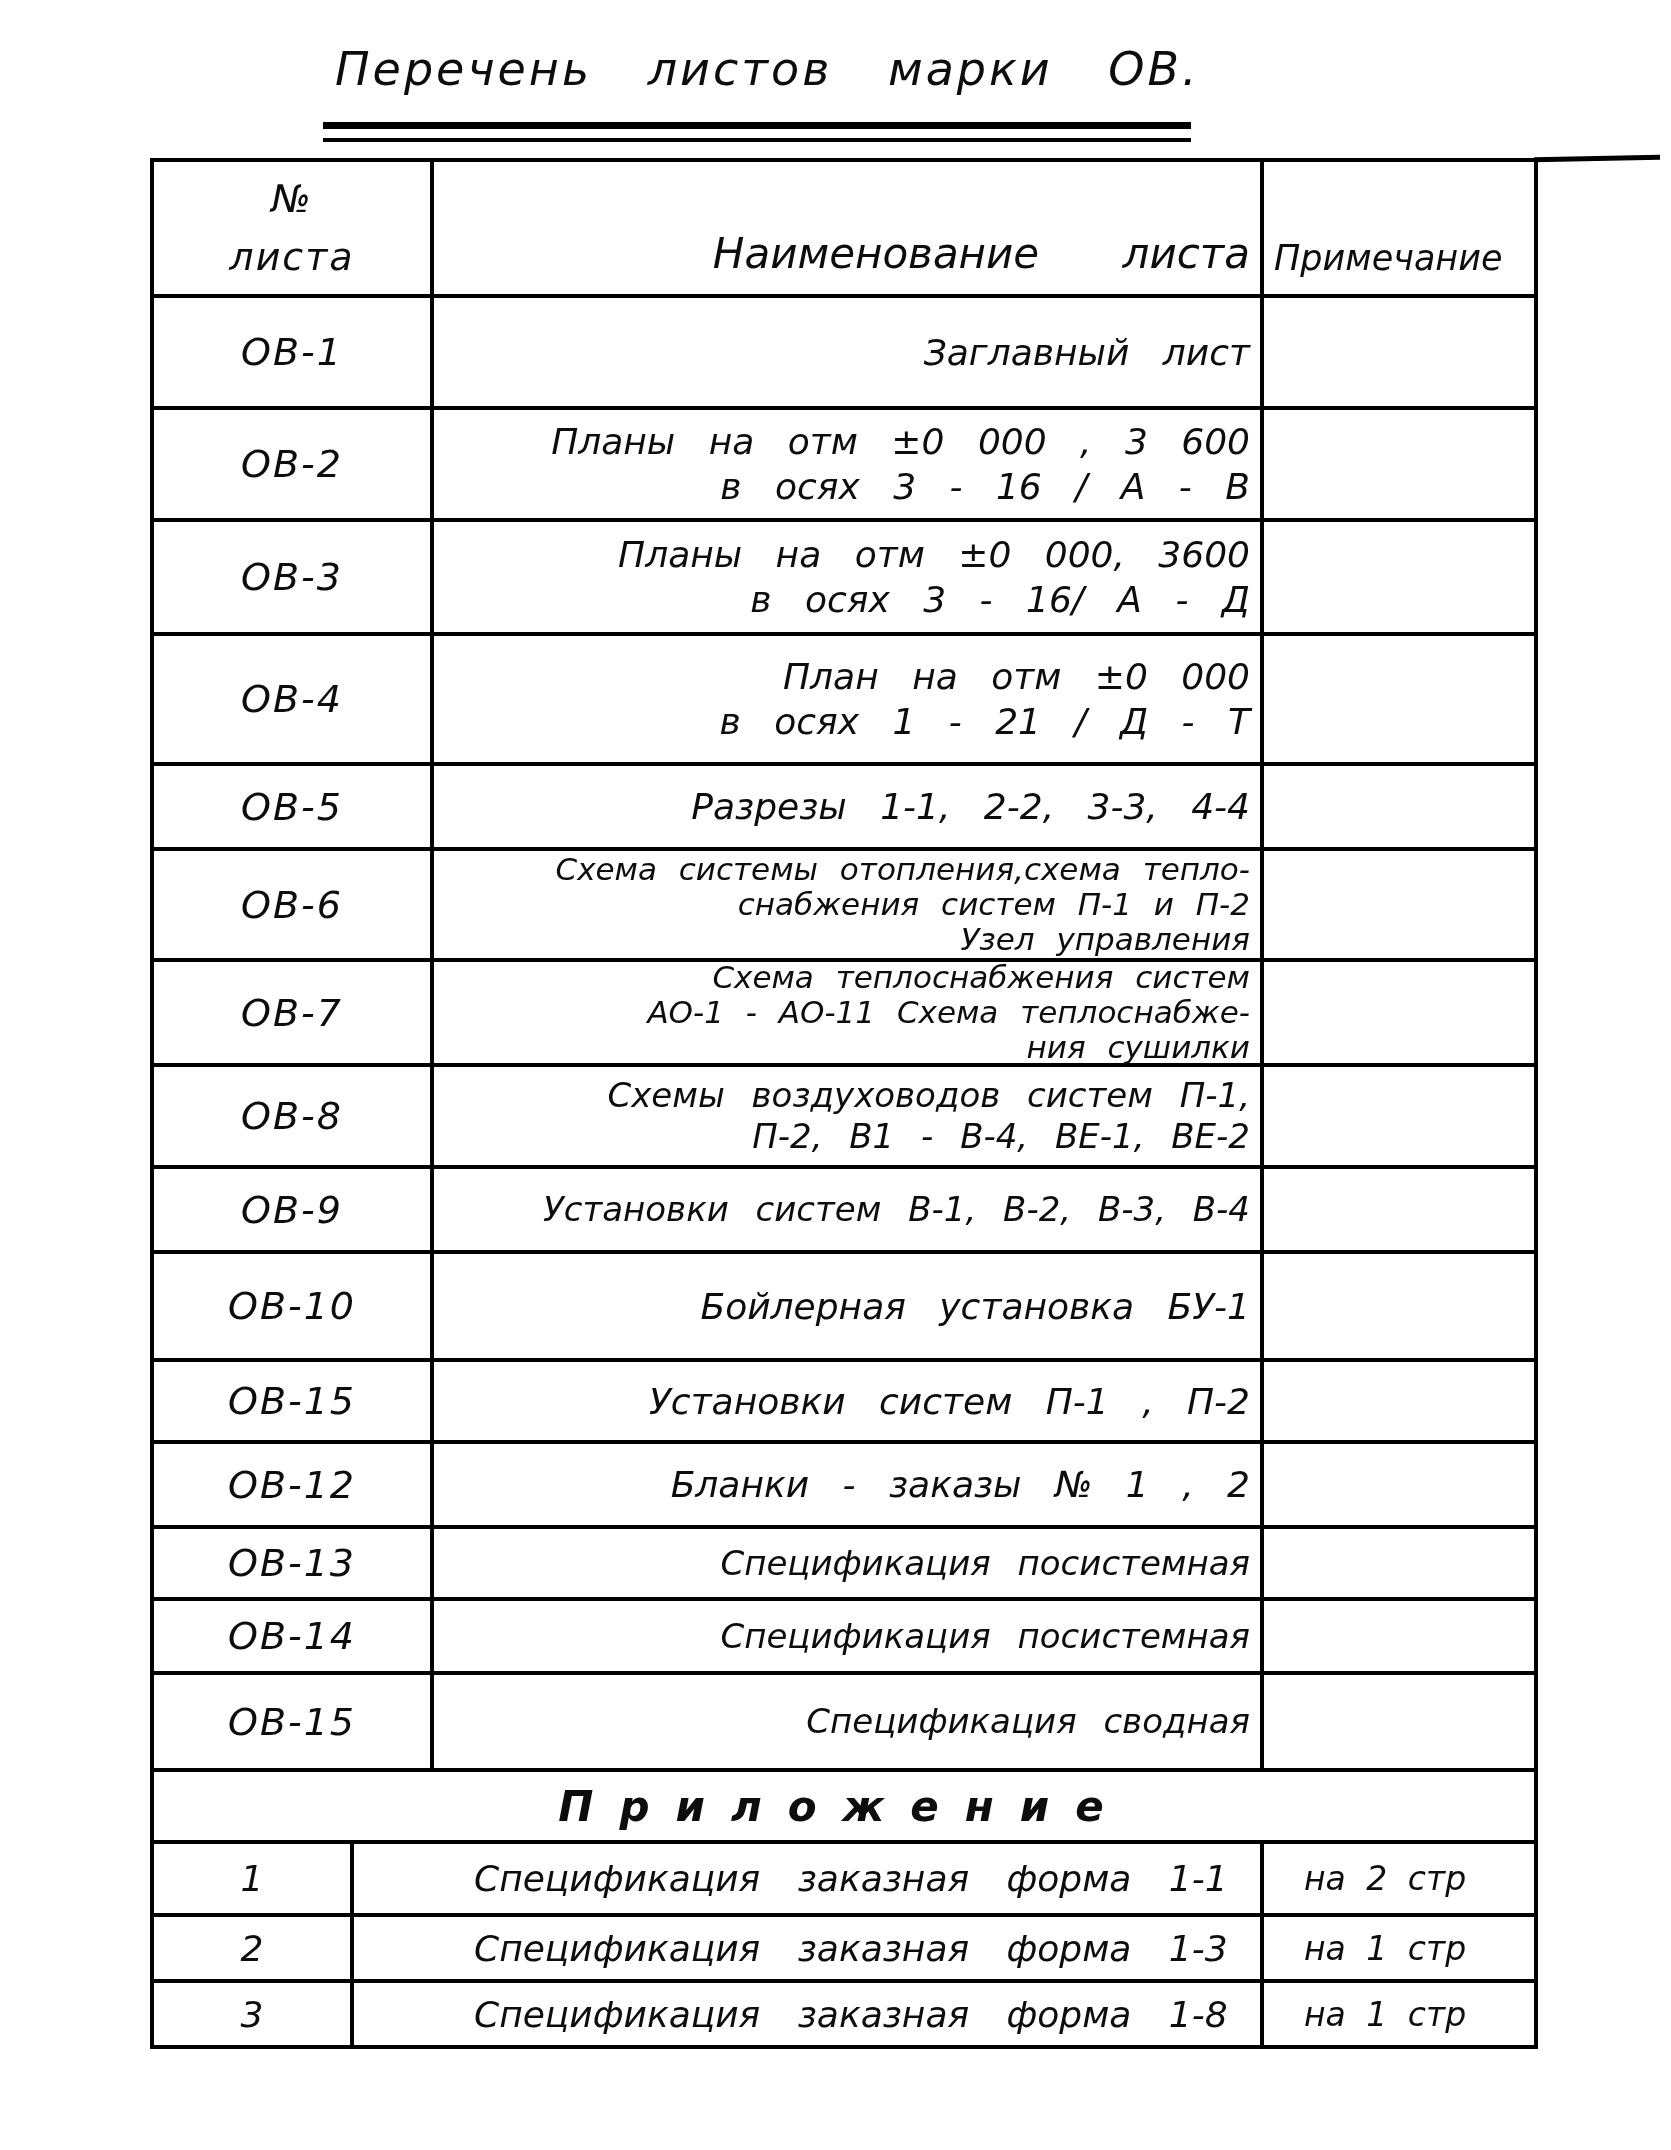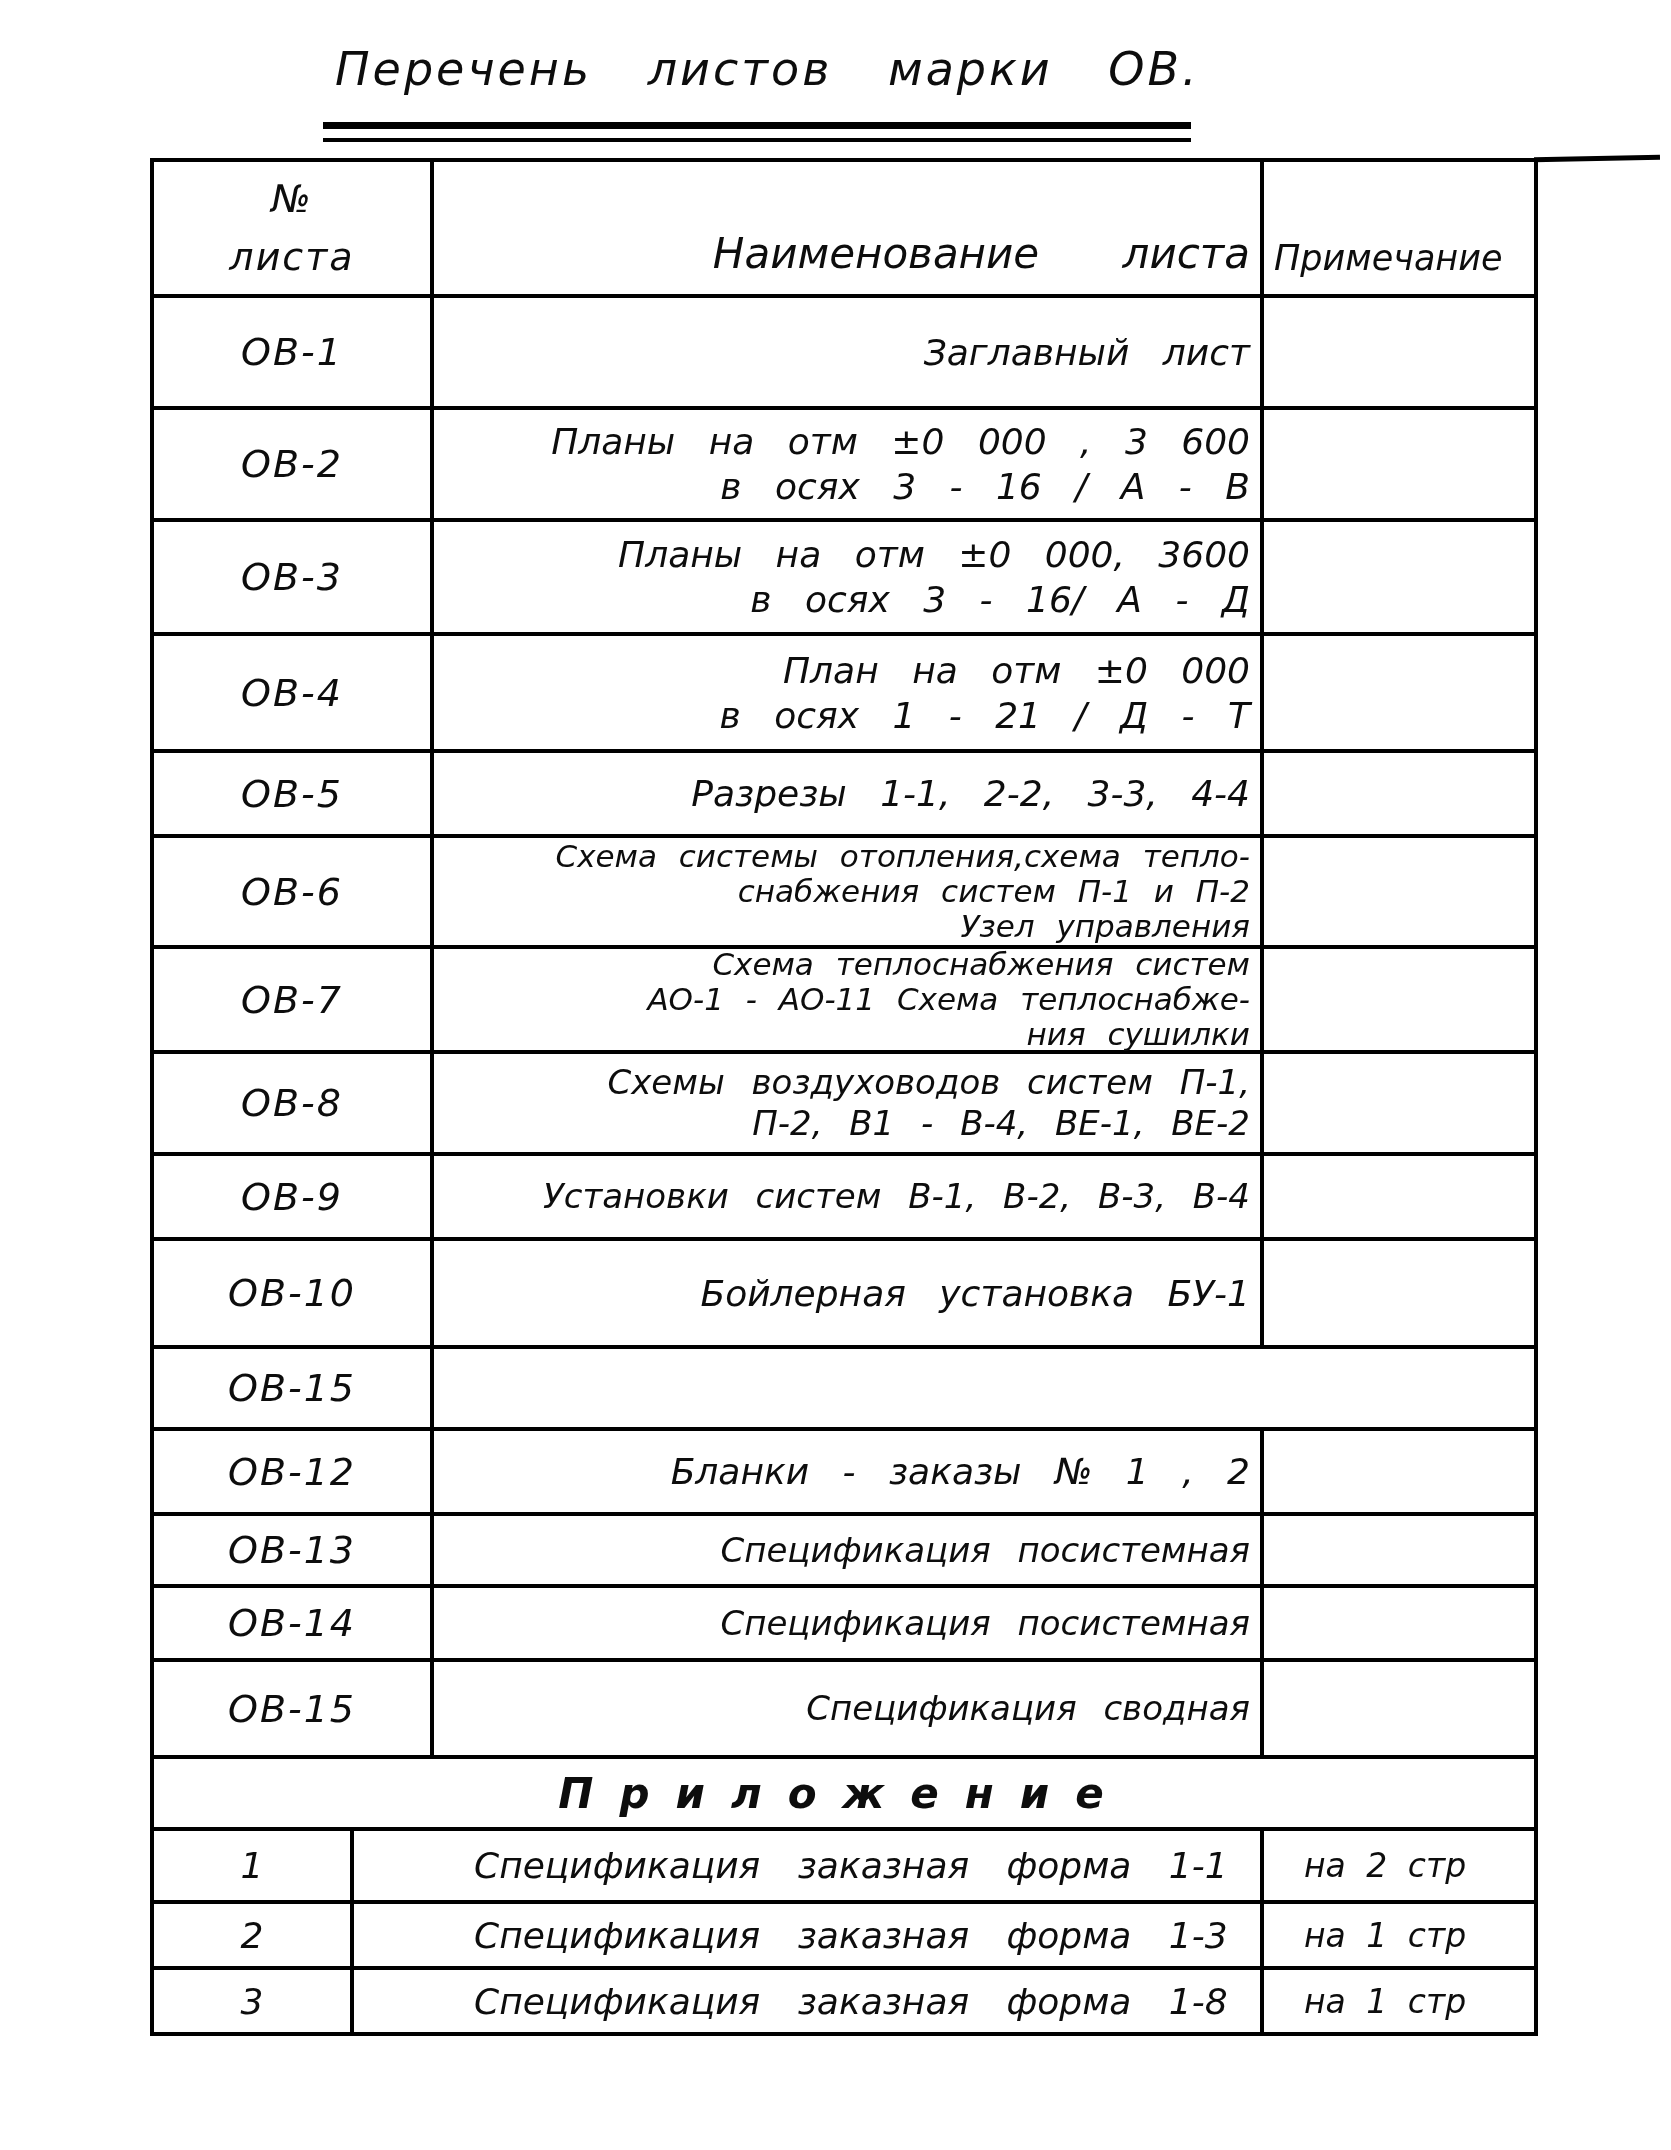--- a/index.html
+++ b/index.html
@@ -117,21 +117,21 @@
 
     <div class="row" style="height:114px">
       <div class="cell c-num">ОВ-3</div>
       <div class="cell c-name">
         <span class="line">Планы на отм ±0 000, 3600</span>
         <span class="line">в осях 3 - 16/ А - Д</span>
       </div>
       <div class="cell c-note"></div>
     </div>
 
-    <div class="row" style="height:117px">
+    <div class="row" style="height:130px">
       <div class="cell c-num">ОВ-4</div>
       <div class="cell c-name">
         <span class="line">План на отм ±0 000</span>
         <span class="line">в осях 1 - 21 / Д - Т</span>
       </div>
       <div class="cell c-note"></div>
     </div>
 
     <div class="row" style="height:85px">
       <div class="cell c-num">ОВ-5</div>
@@ -181,20 +181,23 @@
     <div class="row" style="height:108px">
       <div class="cell c-num">ОВ-10</div>
       <div class="cell c-name">
         <span class="line">Бойлерная установка БУ-1</span>
       </div>
       <div class="cell c-note"></div>
     </div>
 
     <div class="row" style="height:82px">
       <div class="cell c-num">ОВ-15</div>
+      <div class="cell c-name">
+        <span class="line">Установки систем П-1 , П-2</span>
+      </div>
       <div class="cell c-note"></div>
     </div>
 
     <div class="row" style="height:85px">
       <div class="cell c-num">ОВ-12</div>
       <div class="cell c-name">
         <span class="line">Бланки - заказы № 1 , 2</span>
       </div>
       <div class="cell c-note"></div>
     </div>

